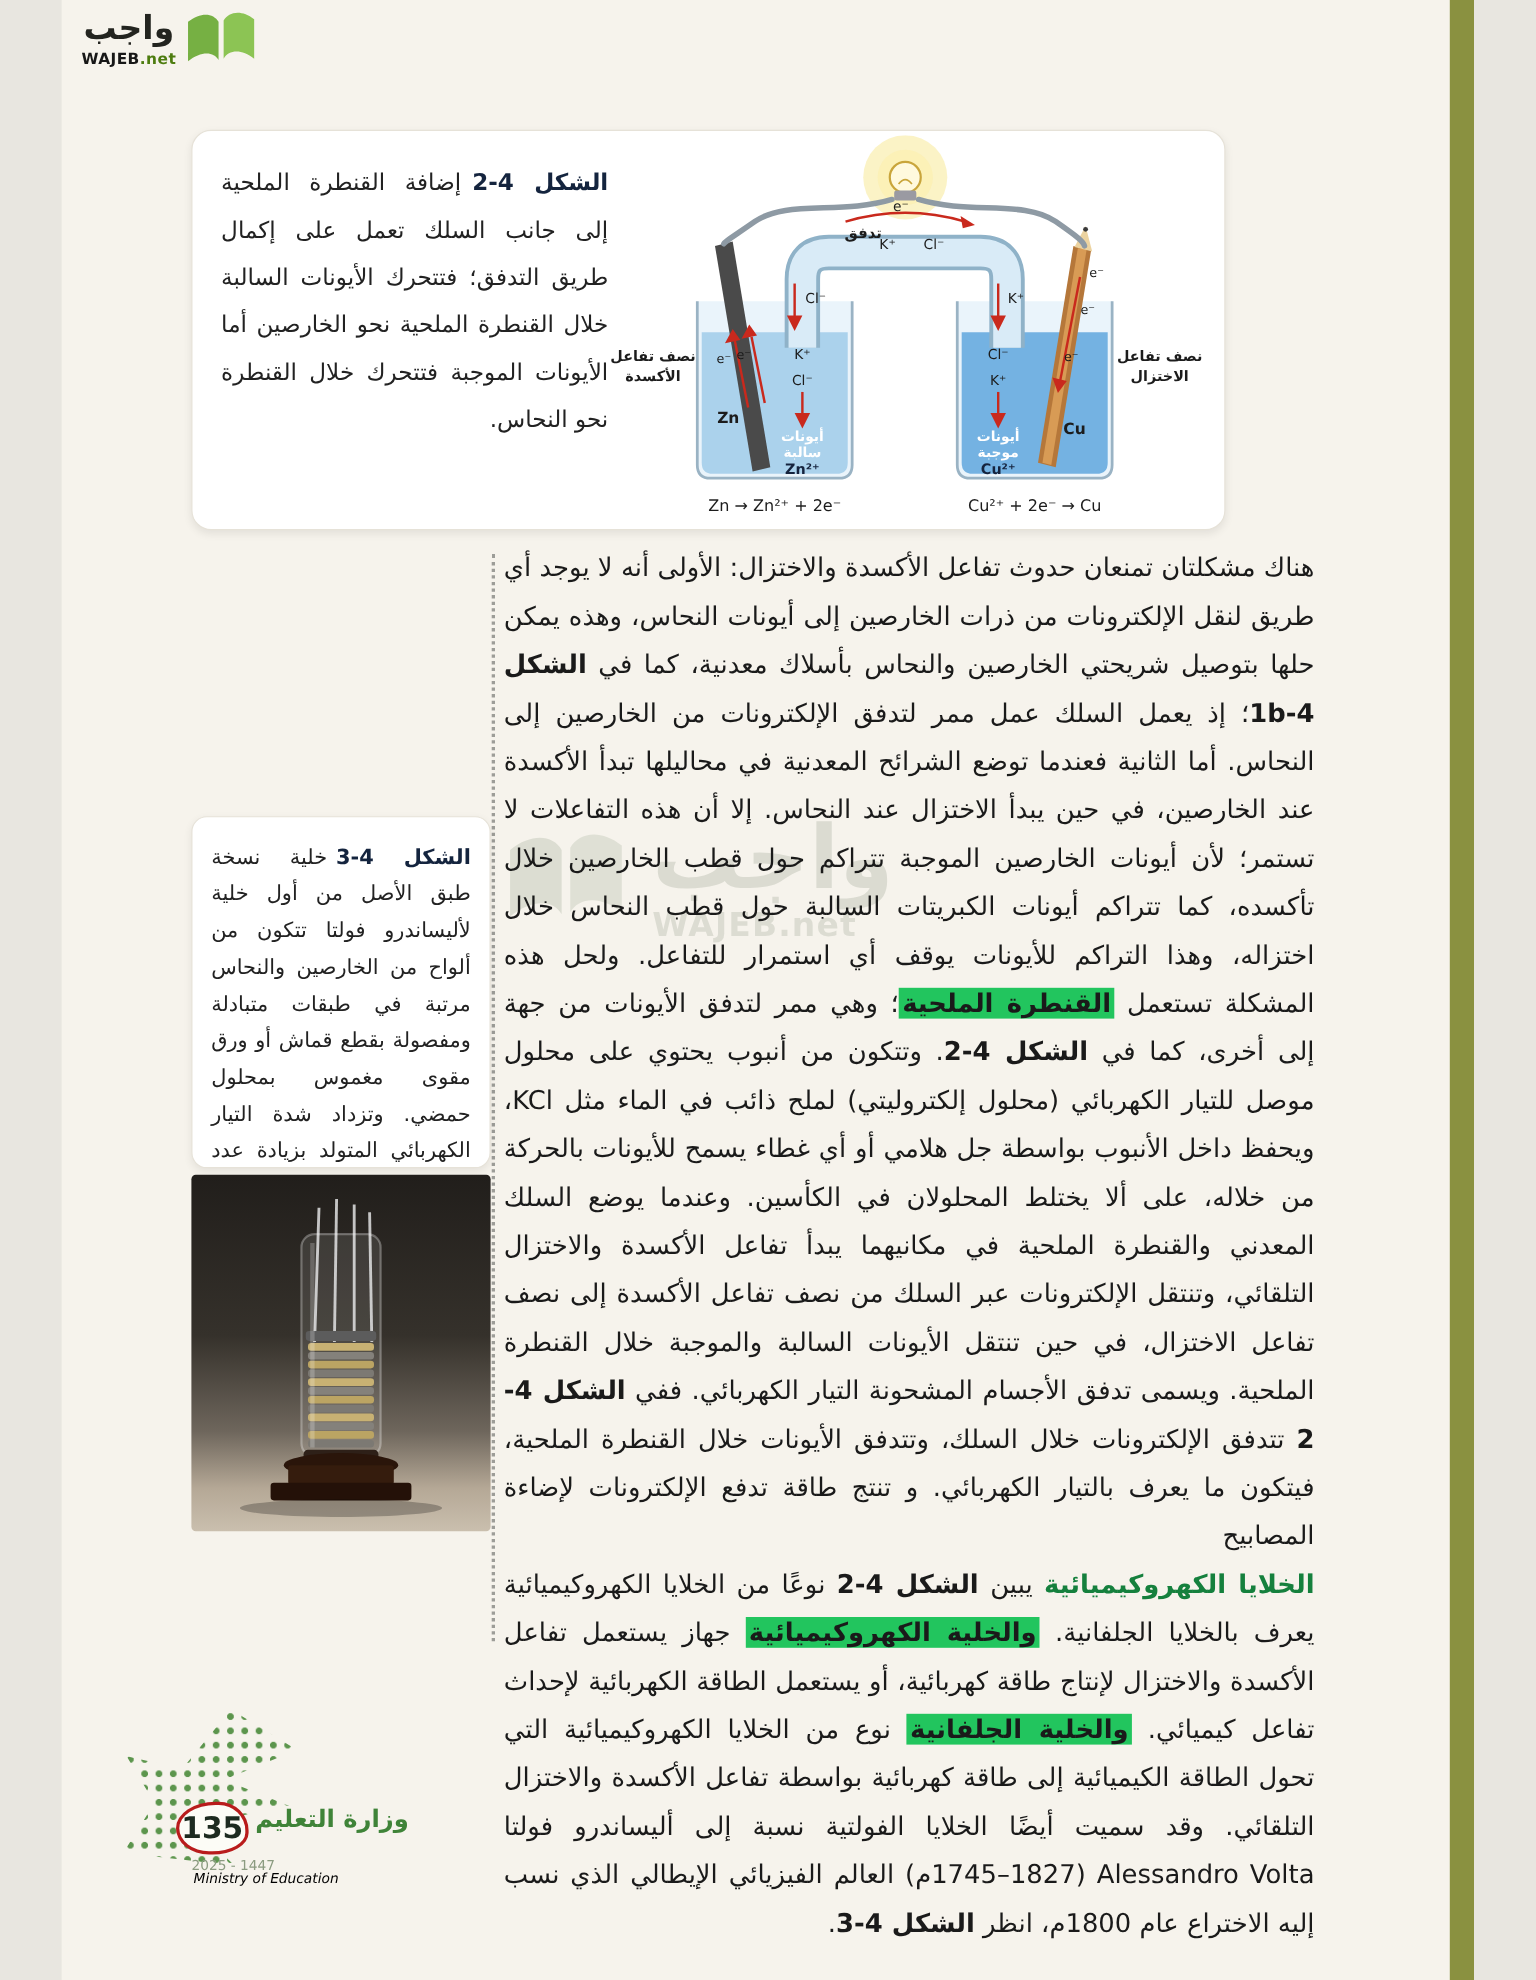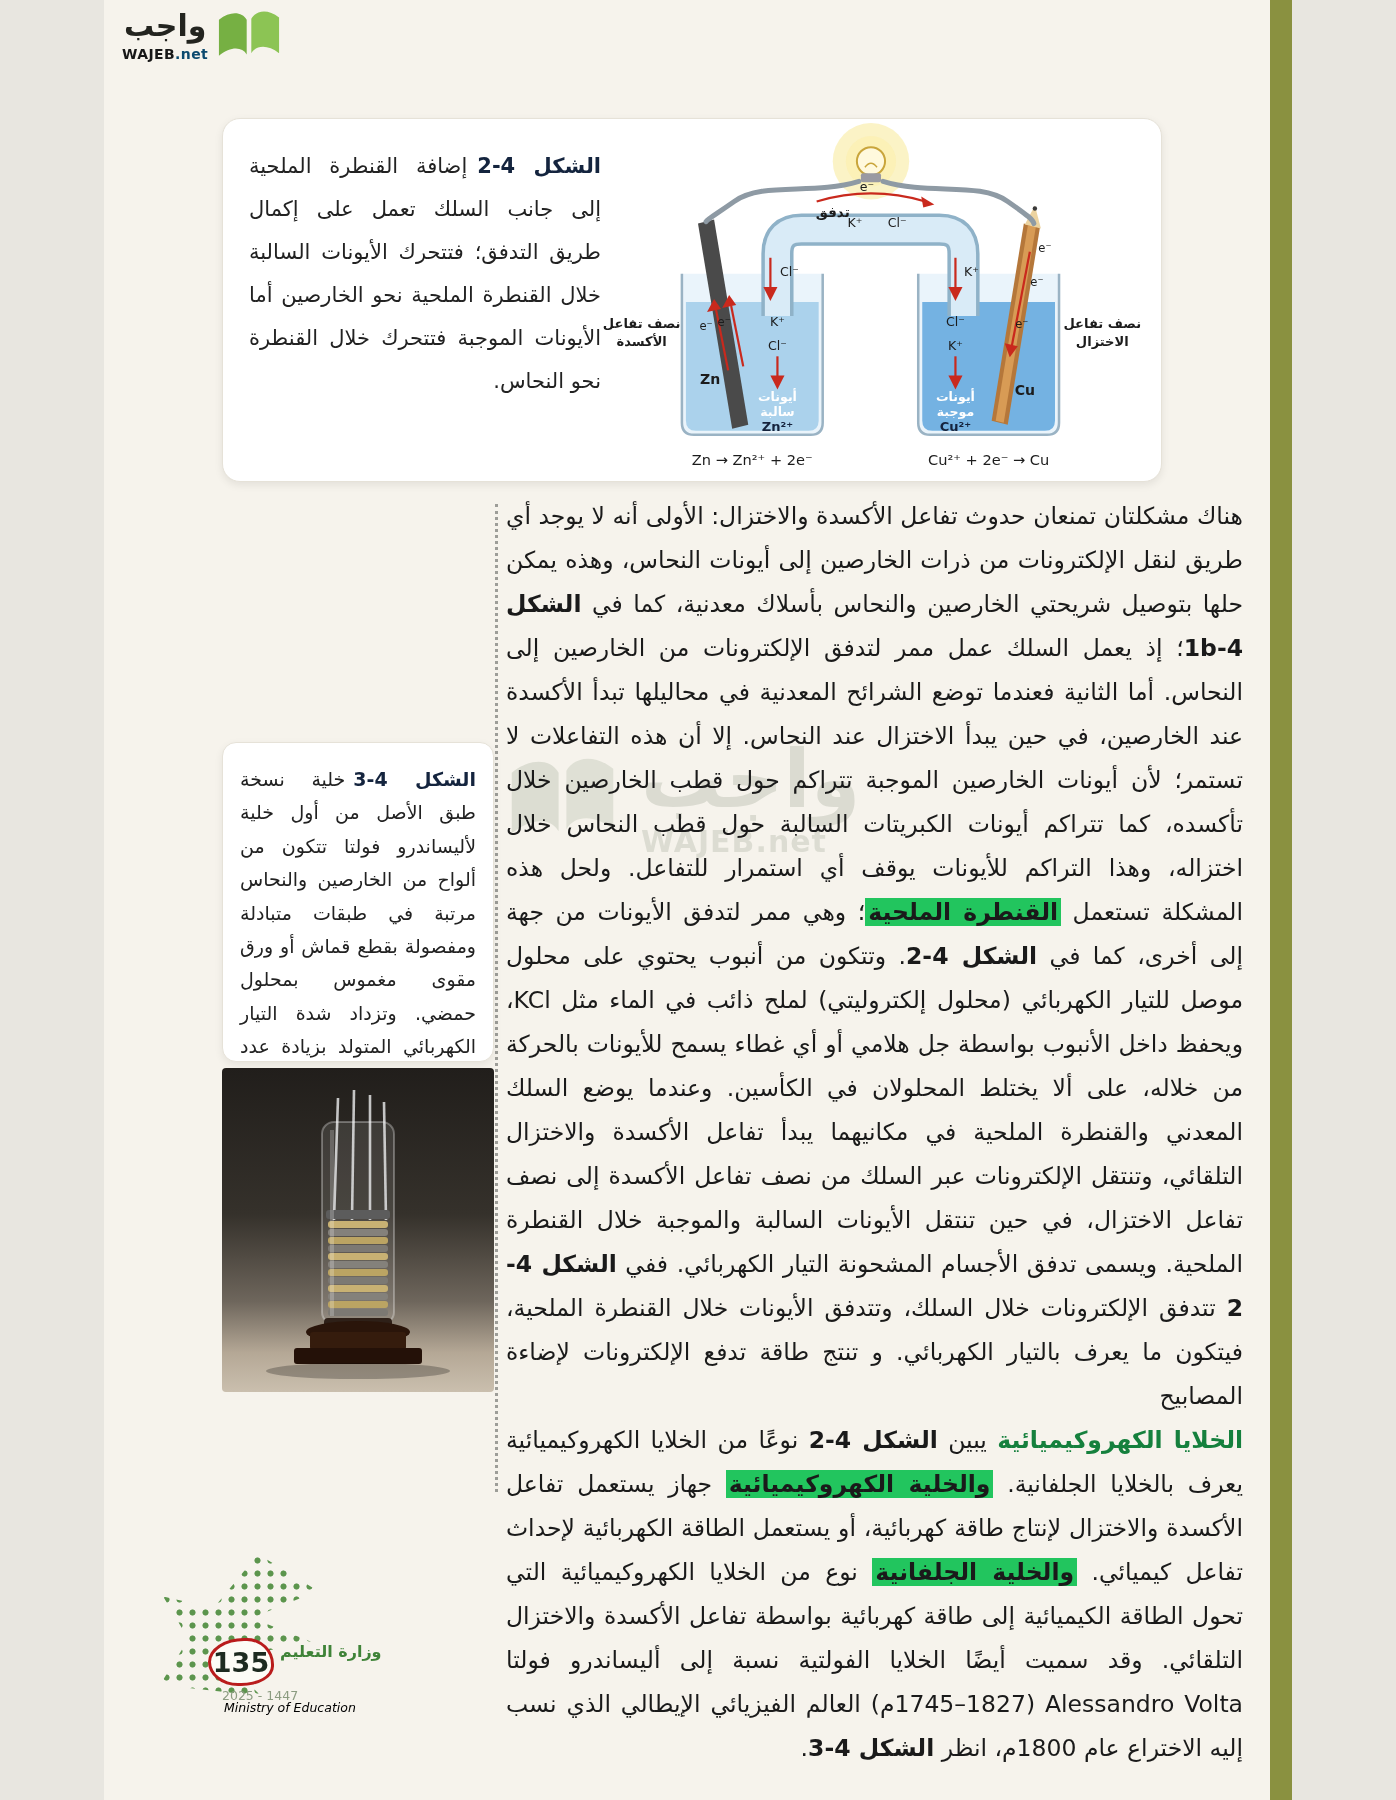--- a/index.html
+++ b/index.html
@@ -1,29 +1,29 @@
 <!DOCTYPE html>
 <html lang="ar"><head>
 <meta charset="utf-8">
 <style>
   * { box-sizing: border-box; }
   html, body { margin:0; padding:0; }
   body { background:#e8e6e0; font-family:"DejaVu Sans", sans-serif; }
 
-  .page { position:relative; width:1188px; height:1800px; margin:0 auto;
+  .page { position:relative; width:1284px; height:1800px; margin:0 auto;
           background:#f6f3ec; overflow:hidden; }
 
   .edge-bar { position:absolute; top:0; right:0; width:22px; height:100%; background:#8a9140; }
 
   
   .logo { position:absolute; left:12px; top:8px; width:178px; height:60px; }
   .logo-icon { position:absolute; right:8px; top:0; width:74px; height:56px; }
   .logo-ar { position:absolute; left:8px; top:0; font-size:30px; font-weight:700; color:#23241f; }
   .logo-en { position:absolute; left:6px; top:38px; font-size:14px; font-weight:700; color:#171717; letter-spacing:.4px; }
-  .logo-en .tld { color:#0c4a6e; }
+  .logo-en .tld { color:#4d7c0f; }
 
   
   .fig2-box { position:absolute; left:118px; top:118px; width:940px; height:364px;
               background:#ffffff; border:1px solid #e6e2d8; border-radius:18px;
               box-shadow:0 3px 8px rgba(0,0,0,.08); }
   .fig2-caption { position:absolute; left:26px; top:26px; width:352px;
                   direction:rtl; text-align:justify; font-size:21px; line-height:43px; color:#222; }
   .cap-label { font-weight:700; color:#14243e; margin-left:10px; }
 
   .fig2-diagram { position:absolute; right:8px; top:4px; width:552px; height:354px; }
@@ -60,21 +60,21 @@
   
   .ministry-dots { position:absolute; left:56px; top:1554px; width:158px; height:142px; opacity:.9;
                    background-image:radial-gradient(circle,#4b8b3b 2.7px, rgba(0,0,0,0) 3.4px);
                    background-size:13px 13px;
                    clip-path:polygon(62% 0, 100% 26%, 58% 45%, 96% 62%, 40% 74%, 64% 100%, 0 92%, 18% 60%, 2% 30%, 34% 38%); }
   .page-badge { position:absolute; left:104px; top:1638px; width:66px; height:48px;
                 background:#fcfcf6; border:3px solid #b91c1c;
                 border-radius:60% 45% 55% 50% / 55% 60% 45% 55%;
                 display:flex; align-items:center; justify-content:center;
                 font-size:27px; font-weight:700; color:#1d2b20; }
-  .ministry-ar { position:absolute; left:176px; top:1642px; font-size:16px; font-weight:700; color:#3f8338; }
+  .ministry-ar { position:absolute; left:176px; top:1642px; font-size:22px; font-weight:700; color:#3f8338; }
   .ministry-en { position:absolute; left:120px; top:1700px; font-size:12.5px; color:#000000;font-style:italic; }
   .ministry-year { position:absolute; left:118px; top:1688px; font-size:12.5px; color:#8b9b80; }
 </style>
 </head>
 <body>
 
 <div class="page">
 
   <div class="edge-bar"></div>
 

